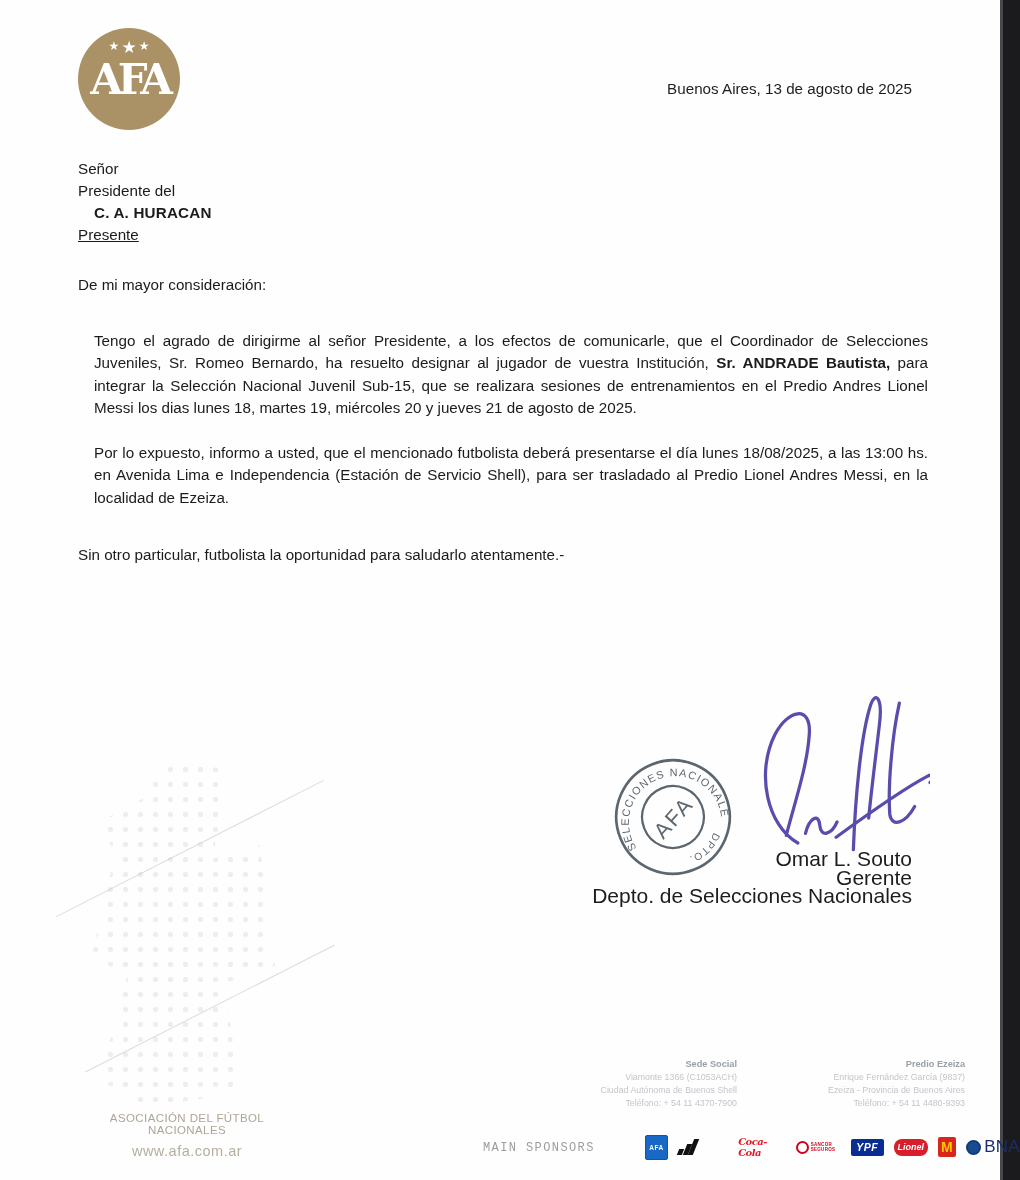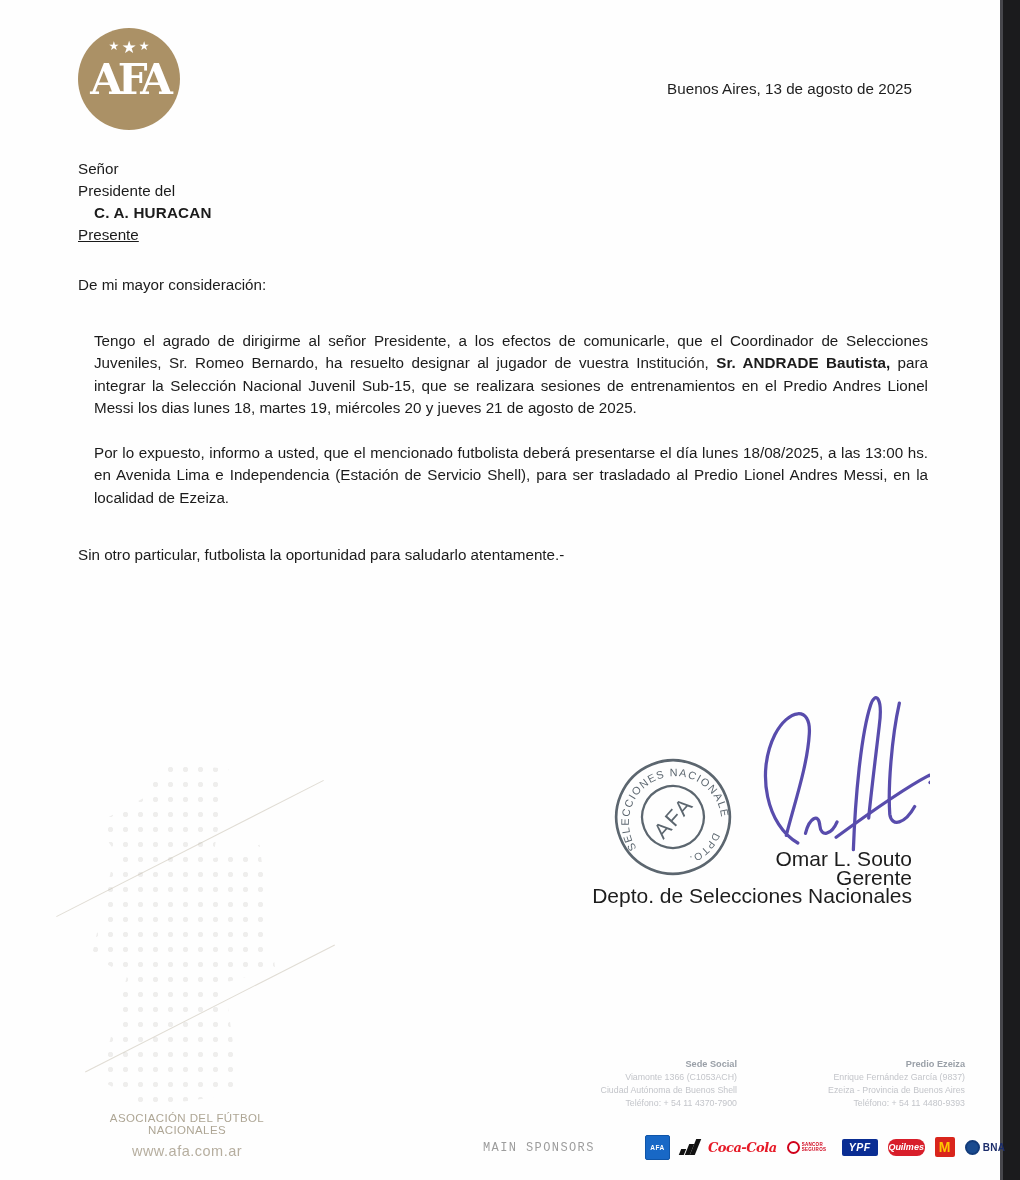--- a/index.html
+++ b/index.html
@@ -62,33 +62,33 @@
 
   .sponsors-label{position:absolute;left:483px;top:1141px;font-size:12px;letter-spacing:1.4px;color:#9d9d9d;font-family:Liberation Mono, monospace;}
   .sponsors{position:absolute;left:645px;top:1133px;height:28px;display:flex;align-items:center;gap:10px;}
 
   .lg-afa{width:23px;height:23px;background:#1868c6;border-radius:2px;color:#fff;font-size:6.5px;font-weight:bold;
     display:flex;align-items:center;justify-content:center;letter-spacing:.5px;border:1px solid #0f55a8;}
   .lg-adidas{display:flex;align-items:flex-end;gap:1.5px;height:16px;}
   .lg-adidas span{display:block;width:5px;background:#111;transform:skewX(-22deg);}
   .lg-adidas .b1{height:6px;} .lg-adidas .b2{height:11px;} .lg-adidas .b3{height:16px;}
   .lg-coke{font-family:"DejaVu Serif","Liberation Serif",serif;font-style:italic;font-weight:bold;
-    color:#e61a27;font-size:13px;letter-spacing:-.5px;}
+    color:#e61a27;font-size:10px;letter-spacing:-.5px;margin-left:32px;}
   .lg-sancor{display:flex;align-items:center;gap:2px;}
   .lg-sancor .ring{width:9px;height:9px;border:2.5px solid #d0021b;border-radius:50%;}
   .lg-sancor .txt{width:30px;font-size:4.5px;line-height:5px;font-weight:bold;color:#d0021b;letter-spacing:.3px;}
   .lg-ypf{width:36px;height:17px;background:#0a2d93;border-radius:2px;color:#fff;display:flex;align-items:center;
     justify-content:center;font-style:italic;font-weight:bold;font-size:10.5px;letter-spacing:.5px;}
   .lg-quilmes{width:37px;height:17px;background:#d81e2a;border-radius:8px;color:#fff;display:flex;align-items:center;
     justify-content:center;font-style:italic;font-weight:bold;font-size:9px;}
   .lg-mcd{width:20px;height:20px;background:#d9251c;border-radius:2px;color:#ffc700;display:flex;align-items:center;
     justify-content:center;font-weight:bold;font-size:14px;}
   .lg-bna{display:flex;align-items:center;gap:3px;}
   .lg-bna .dot{width:15px;height:15px;border-radius:50%;background:#1a4b8f;border:2px solid #123b7a;box-sizing:border-box;}
-  .lg-bna .wm{color:#1c2d6b;font-weight:bold;font-size:10px;letter-spacing:.3px;}
+  .lg-bna .wm{color:#1c2d6b;font-weight:normal;font-size:17px;letter-spacing:.3px;}
 </style>
 </head>
 <body>
 
 <div class="page">
 
   <div class="dark-strip"></div>
 
   <div class="afa-logo">
     <div class="stars"><span class="s-small">★</span><span class="s-big">★</span><span class="s-small">★</span></div>
@@ -176,21 +176,21 @@
         <span class="b1"></span>
         <span class="b2"></span>
         <span class="b3"></span>
       </div>
     <div class="lg-coke">Coca-Cola</div>
     <div class="lg-sancor">
       <span class="ring"></span>
       <span class="txt">SANCOR SEGUROS</span>
     </div>
     <div class="lg-ypf">YPF</div>
-    <div class="lg-quilmes">Quilmes</div>
+    <div class="lg-quilmes">Lionel</div>
     <div class="lg-mcd">M</div>
     <div class="lg-bna">
       <span class="dot"></span>
       <span class="wm">BNA</span>
     </div>
   </div>
 
 </div>
 
 </body></html>

